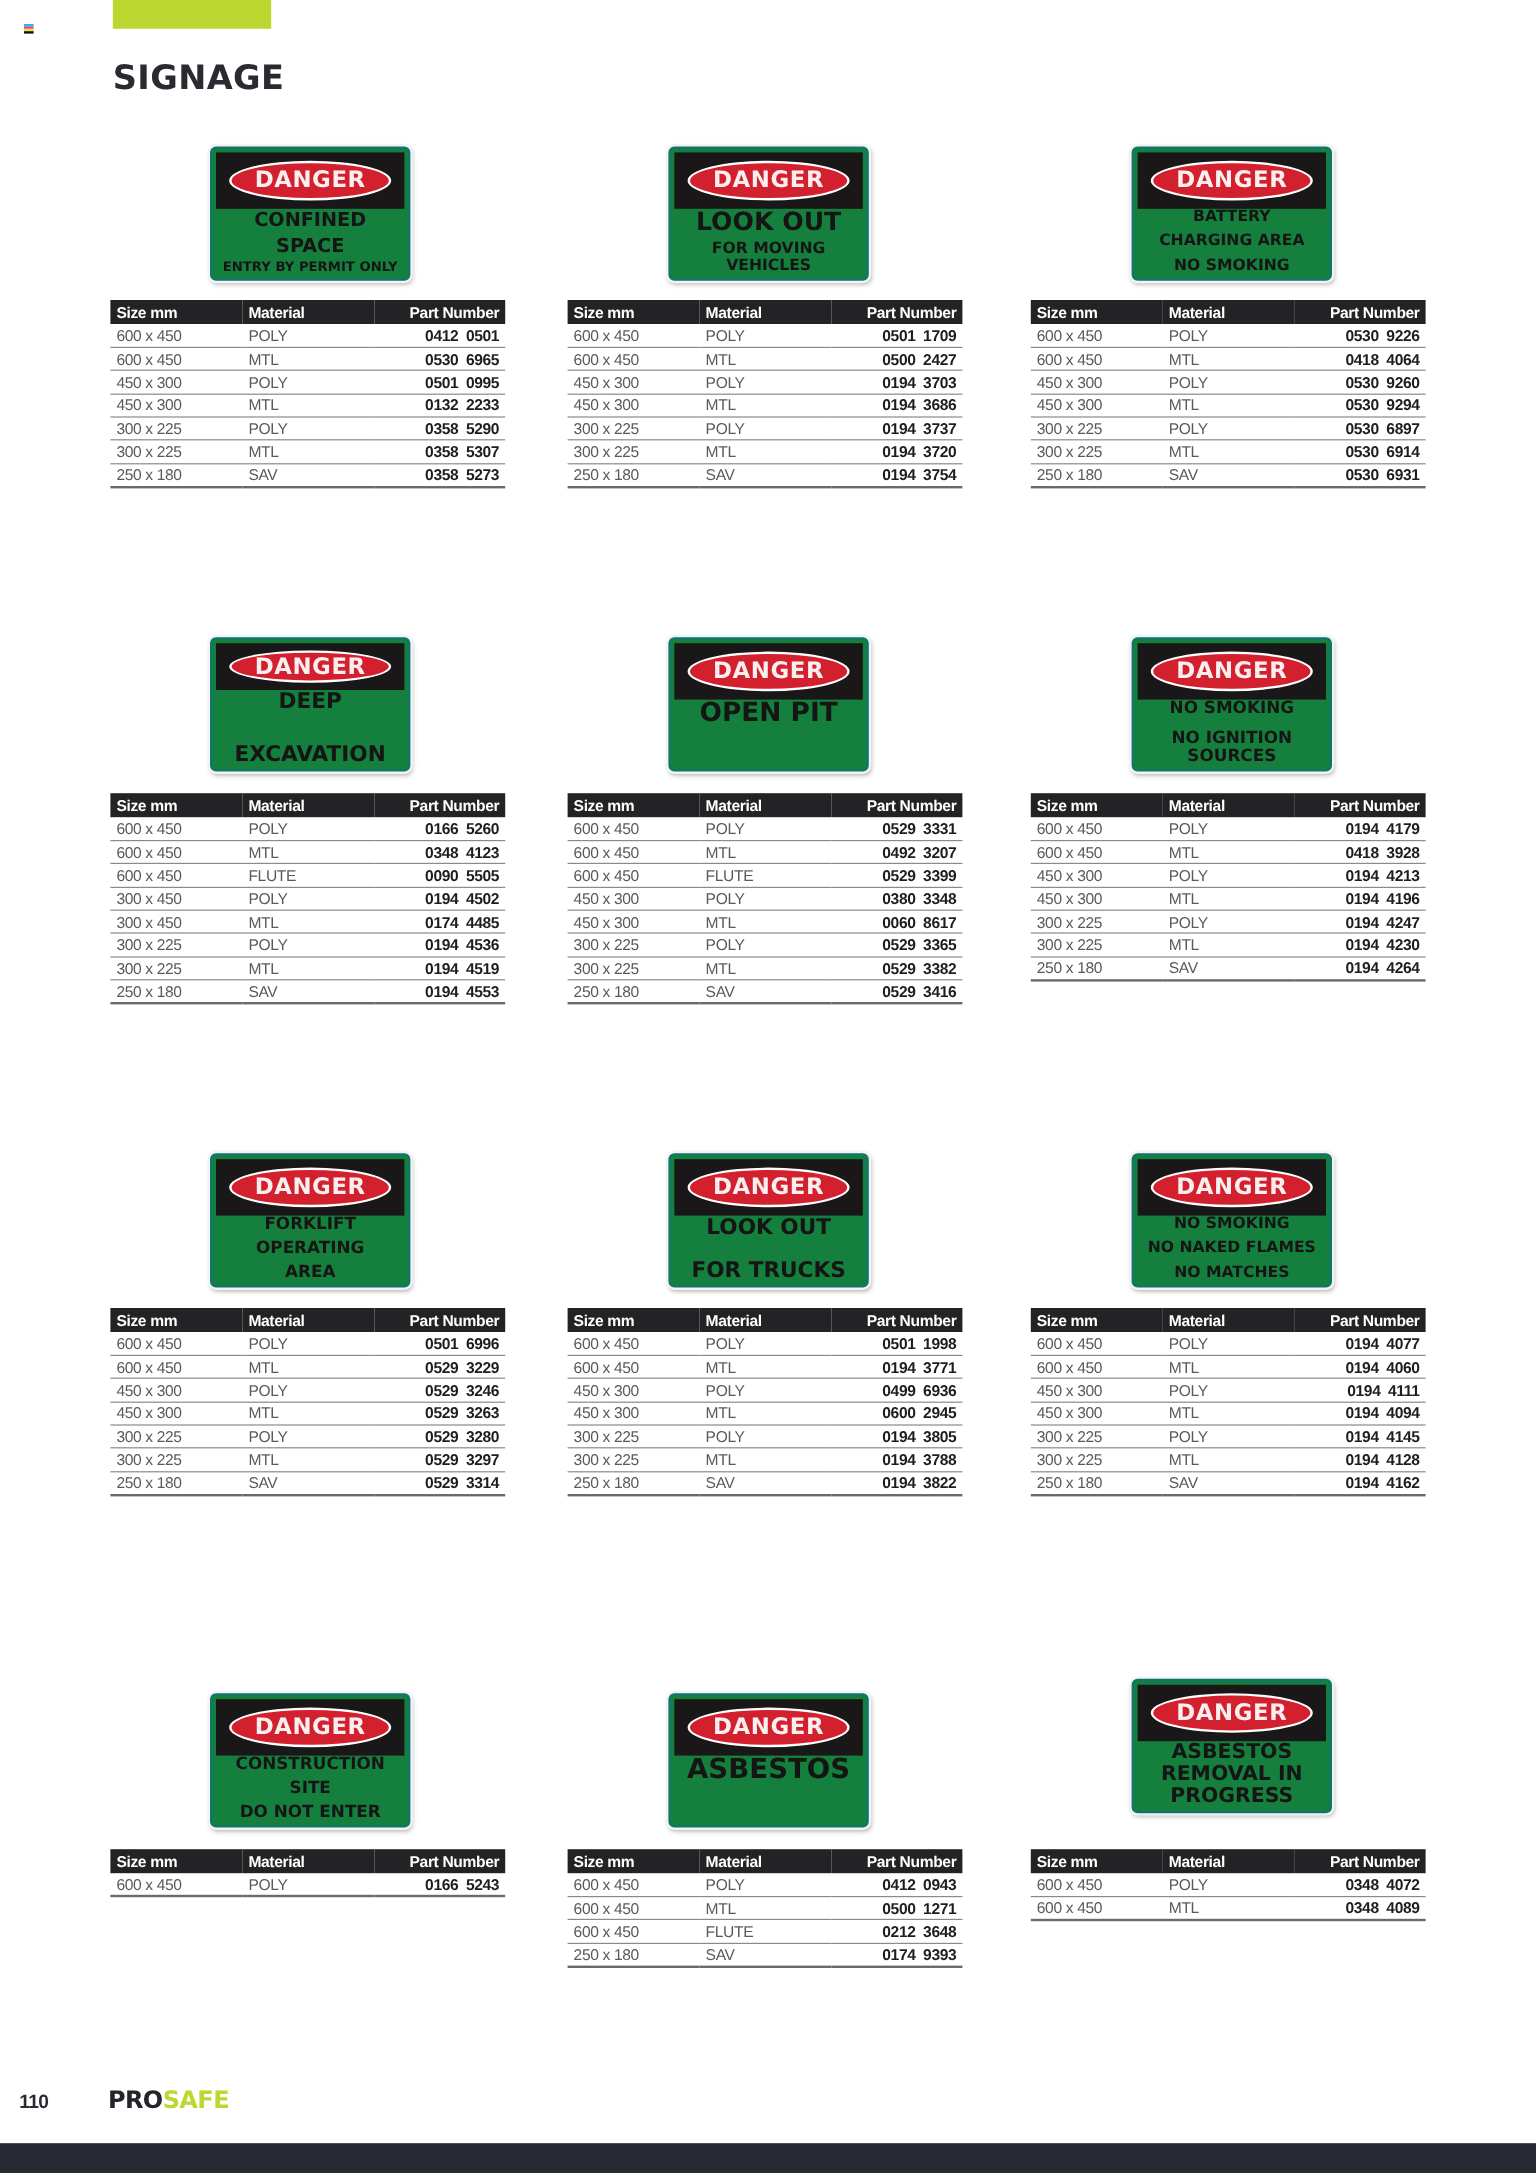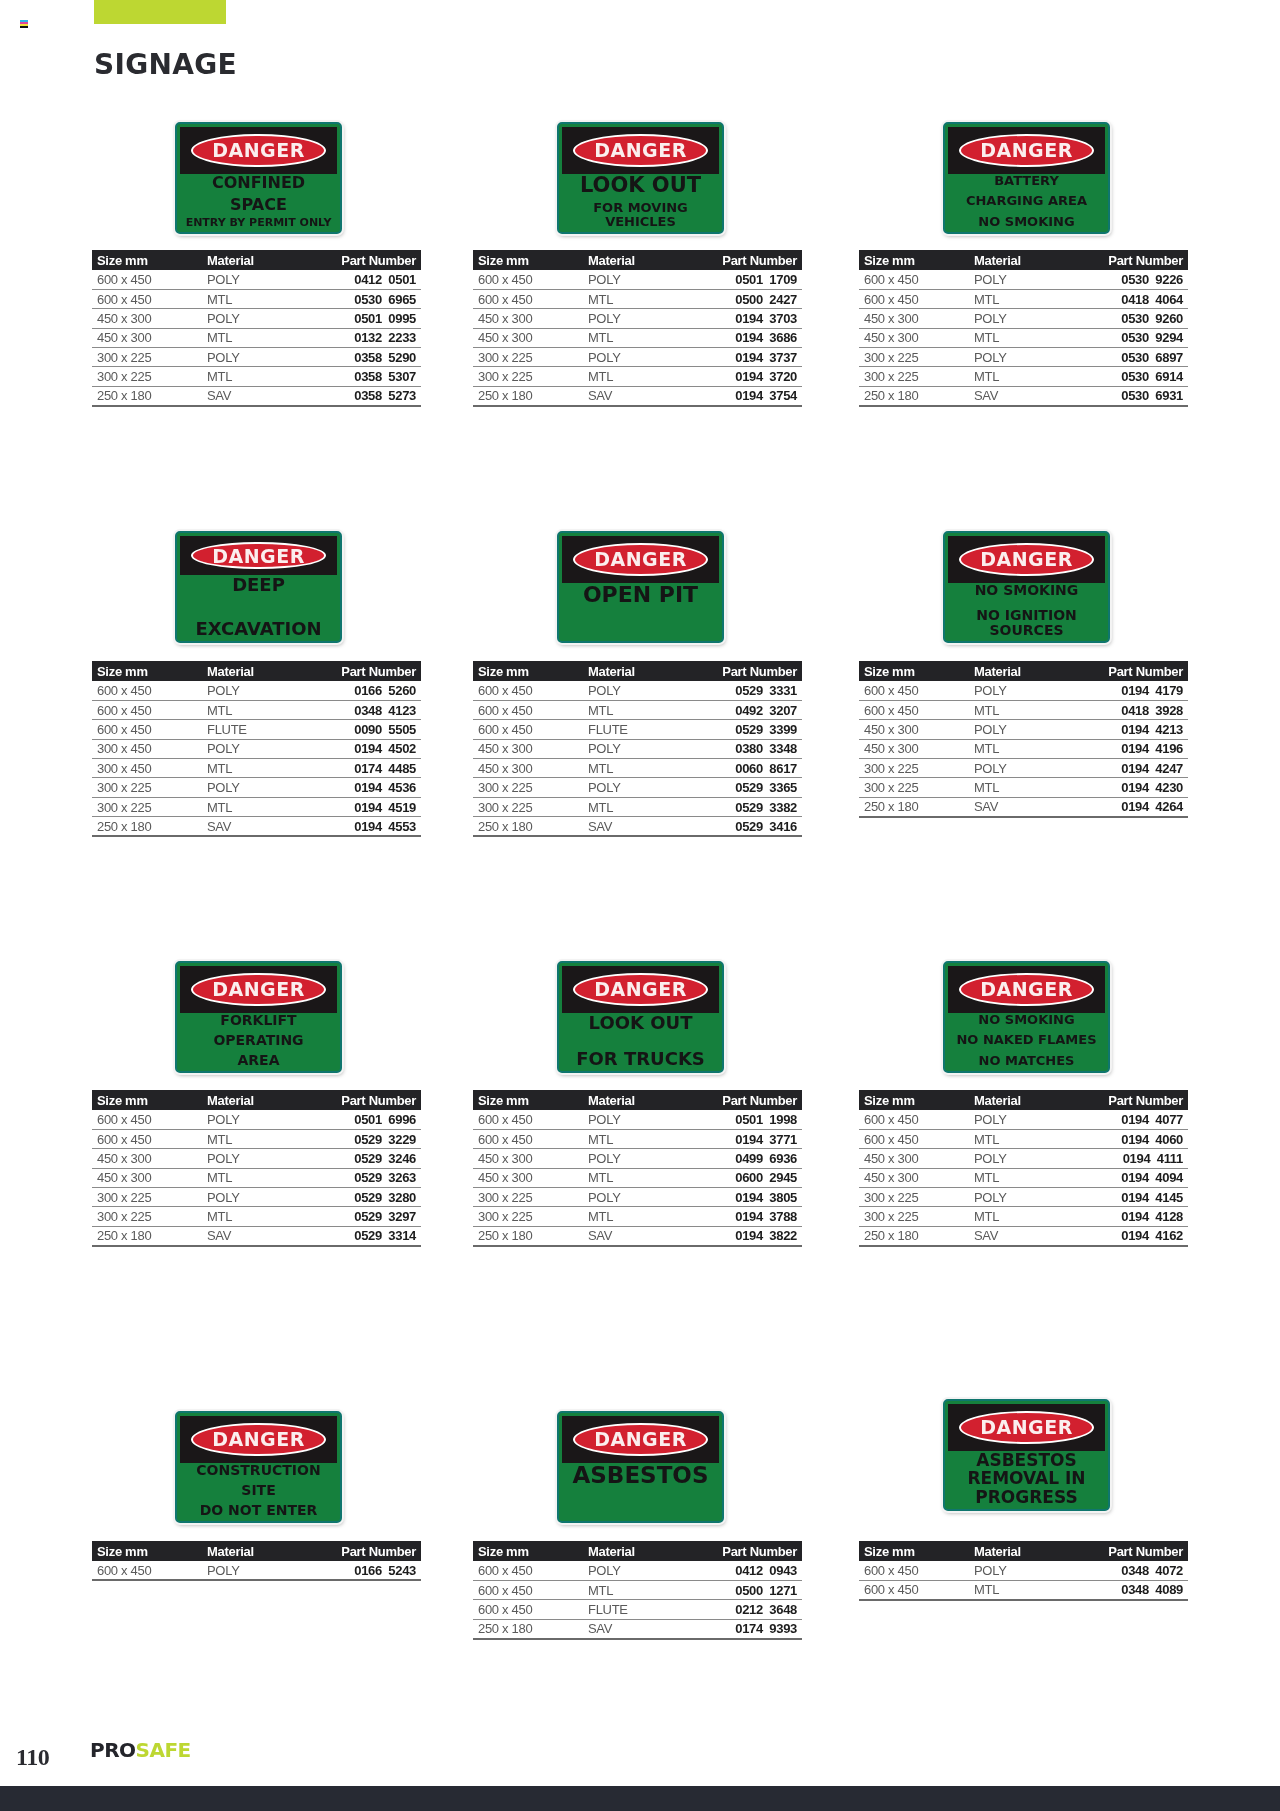--- a/index.html
+++ b/index.html
@@ -29,21 +29,21 @@
   table.spec thead th {
     background: #232326; color: #fff; font-weight: bold; font-size: 13px; height: 20px; padding: 0 5px;
     text-align: left; letter-spacing: -0.3px;
   }
   table.spec thead th.pn { text-align: right; margin-top: 40px; }
   table.spec tbody td { font-size: 13px; height: 19.4px; padding: 0 5px; border-bottom: 1.5px solid #8a8a8a; color: #5a5a5a; letter-spacing: -0.3px; }
   table.spec tbody td.pn { text-align: right; color: #1d1d1d; font-weight: bold; word-spacing: 3px; }
   table.spec tbody tr:last-child td { border-bottom: 2px solid #6a6a6a; }
   col.c1 { width: 110px; } col.c2 { width: 110px; } col.c3 { width: 109px; }
 
-  .footer-page { position: absolute; left: 16px; top: 1744px; font-family: Liberation Serif, serif; font-size: 24px; font-weight: bold; color: #2a2b30; letter-spacing: -0.5px; }
+  .footer-page { position: absolute; left: 16px; top: 1744px; font-family: Liberation Sans, sans-serif; font-size: 16px; font-weight: bold; color: #2a2b30; letter-spacing: -0.5px; }
   .footer-logo { position: absolute; left: 90px; top: 1738px; font-family: "DejaVu Sans", sans-serif; font-weight: bold; font-size: 20px; letter-spacing: -0.5px; }
   .footer-logo .pro { color: #24252b; }
   .footer-logo .safe { color: #bdd732; }
   .footer-band { position: absolute; left: 0; top: 1786px; width: 1280px; height: 25px; background: #272a33; }
 </style>
 </head>
 <body>
 
 <div class="reg-mark">
   <i style="background:#2fb6e8"></i>

